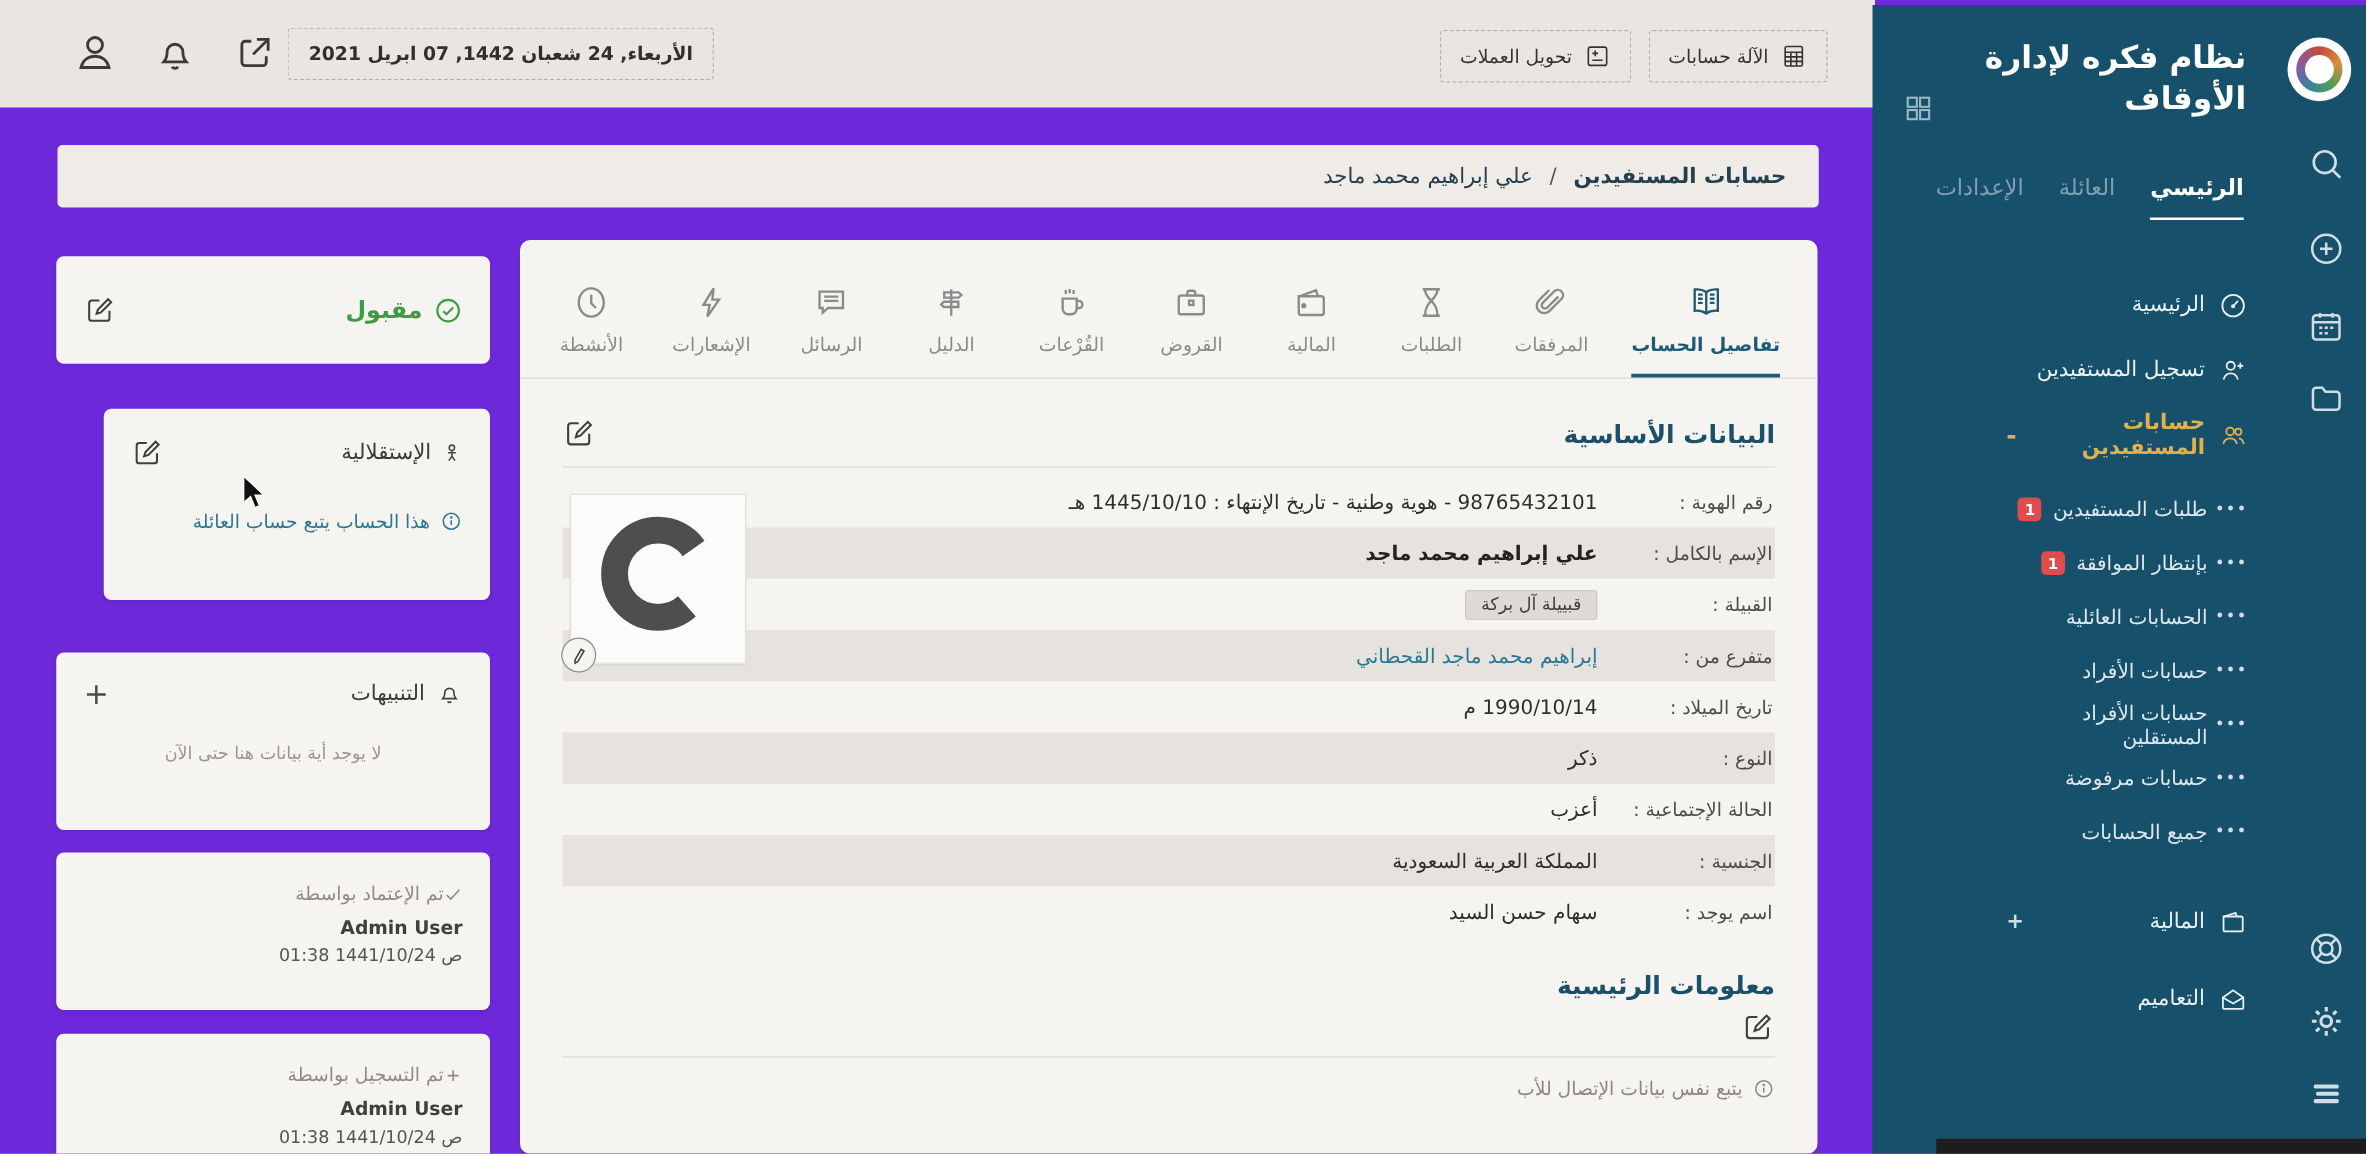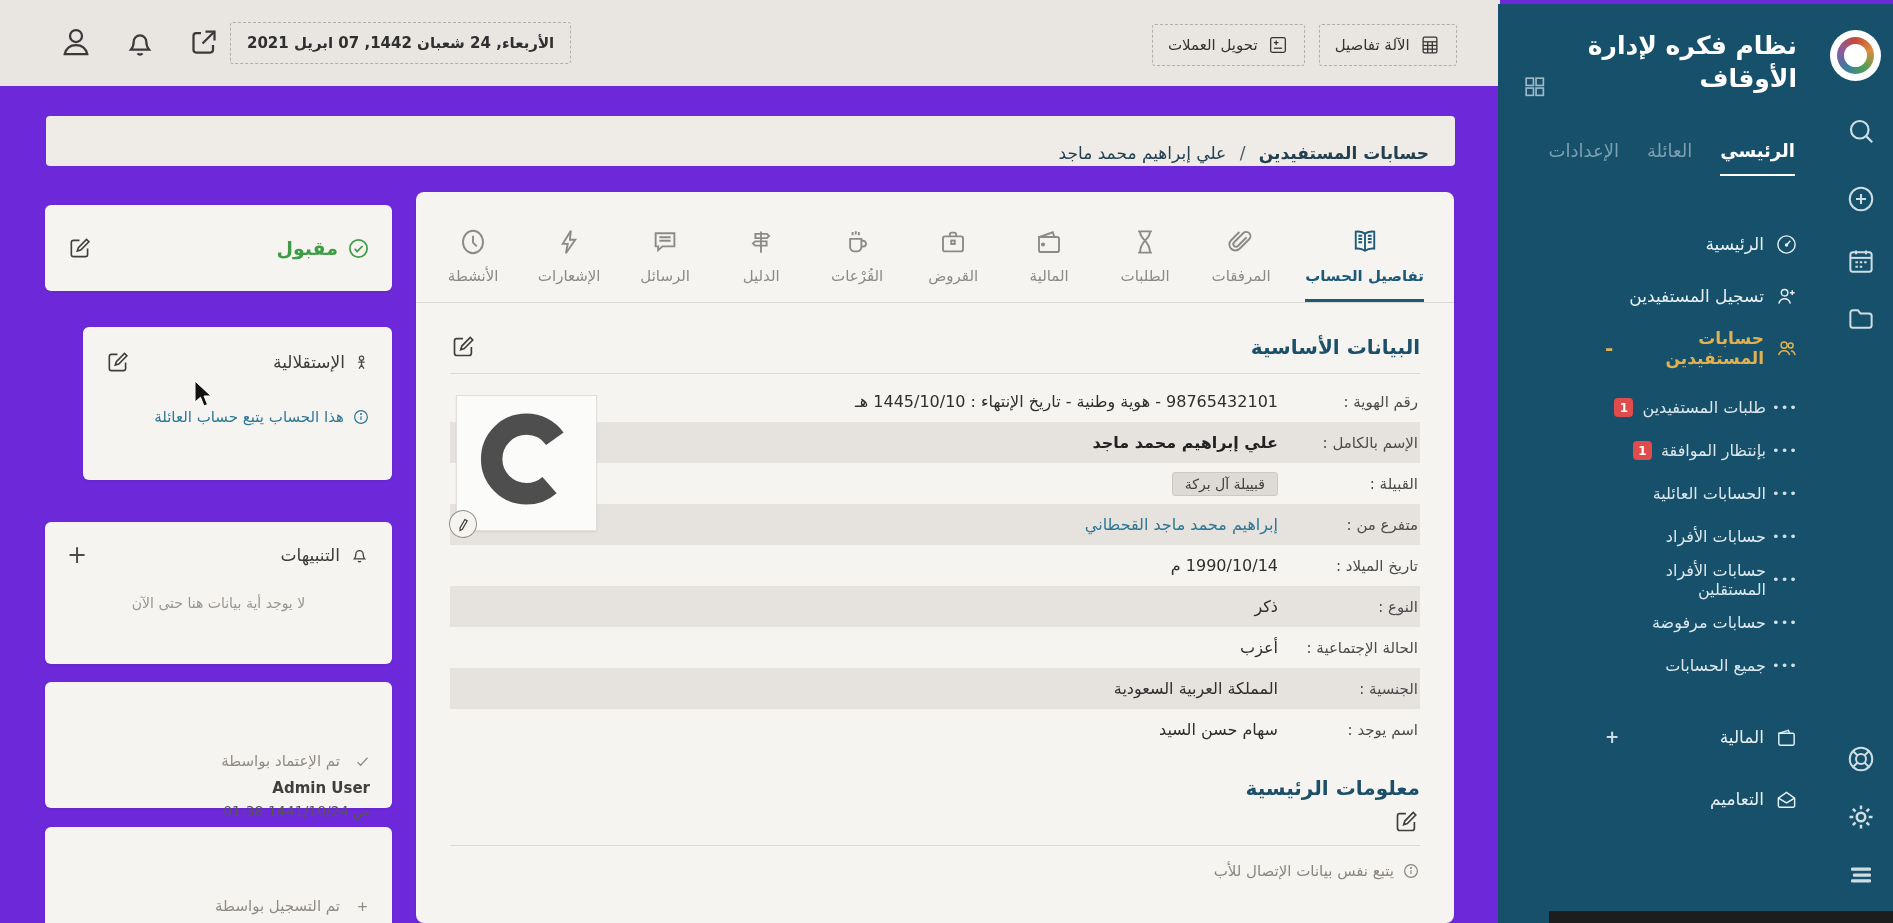--- a/index.html
+++ b/index.html
@@ -28,21 +28,21 @@
     display:flex; align-items:center; gap:9px; height:42px; padding:0 15px;
     border:1px dashed #b2afa9; border-radius:3px; background:#e9e6e2;
     font-size:15px; color:#333; cursor:pointer;
   }
   .tb-btn svg { width:22px; height:22px; color:#333; }
 
   
   .breadcrumb {
     position:absolute; left:46px; top:116px; width:1409px; height:50px;
     background:#efece8; border-radius:4px; line-height:50px;
-    padding:12px 26px; font-size:17px; color:#24404f;
+    padding:0 26px; font-size:17px; color:#24404f;
   }
   .breadcrumb .bc-section { font-weight:bold; }
   .breadcrumb .bc-sep { margin:0 8px; color:#4a5a64; }
 
   
   .main-card {
     position:absolute; left:416px; top:192px; width:1038px; height:731px;
     background:#f6f4f1; border-radius:8px; box-shadow:0 1px 3px rgba(0,0,0,.07);
   }
   .tabs-row {
@@ -109,21 +109,21 @@
   .indep-note svg { width:18px; height:18px; }
 
   .alerts-card { height:142px; margin-bottom:18px; padding-top:22px; }
   .alerts-title { display:flex; align-items:center; gap:9px; font-size:17px; color:#3b3b3b; }
   .alerts-title svg { width:21px; height:21px; color:#3f3f3f; }
   .add-btn { margin-right:auto; font-size:24px; color:#4a4a4a; line-height:20px; cursor:pointer; }
   .alerts-empty { margin-top:30px; text-align:center; font-size:14px; color:#9a958f; }
 
   .log-card { height:126px; margin-bottom:19px; padding-top:24px; text-align:right; }
   .log-card.last { height:118px; margin-bottom:0; }
-  .log-title { display:flex; align-items:center; justify-content:flex-start; gap:15px; font-size:15px; color:#8f8a84;margin-top:46px; }
+  .log-title { display:flex; align-items:center; justify-content:flex-start; gap:0; font-size:15px; color:#8f8a84; }
   .log-title svg { width:15px; height:15px; }
   .log-user { margin-top:9px; font-size:15px; font-weight:600; color:#3f3f3f; }
   .log-time { margin-top:6px; font-size:14px; color:#555; direction:ltr; unicode-bidi:isolate; }
 
   
   .sidebar { position:absolute; right:0; top:4px; width:395px; height:923px; background:#16506a; color:#fff; }
   .sb-grid-icon { position:absolute; left:24px; top:70px; width:25px; height:25px; color:#9db8c6; cursor:pointer; }
   .sb-logo {
     position:absolute; right:12px; top:26px; width:51px; height:51px; border-radius:50%;
     background:#fff; display:flex; align-items:center; justify-content:center;
@@ -199,21 +199,21 @@
     <div class="topbar-actions">
       <div class="tb-btn">
         <svg viewBox="0 0 24 24" fill="none" stroke="currentColor" stroke-width="1.4">
             <rect x="4.5" y="3.5" width="15" height="17" rx="1.5"></rect>
             <line x1="4.5" y1="8.5" x2="19.5" y2="8.5"></line>
             <line x1="9.5" y1="8.5" x2="9.5" y2="20.5"></line>
             <line x1="14.5" y1="8.5" x2="14.5" y2="20.5"></line>
             <line x1="4.5" y1="12.5" x2="19.5" y2="12.5"></line>
             <line x1="4.5" y1="16.5" x2="19.5" y2="16.5"></line>
           </svg>
-        <span>الآلة تفاصيل</span>
+        <span>الآلة حسابات</span>
       </div>
       <div class="tb-btn">
         <svg viewBox="0 0 24 24" fill="none" stroke="currentColor" stroke-width="1.4">
             <rect x="4" y="4" width="16" height="16" rx="2"></rect>
             <path d="M7.5 9.5h5M10 7v5"></path>
             <path d="M7.5 15.5h9"></path>
           </svg>
         <span>تحويل العملات</span>
       </div>
     </div>

